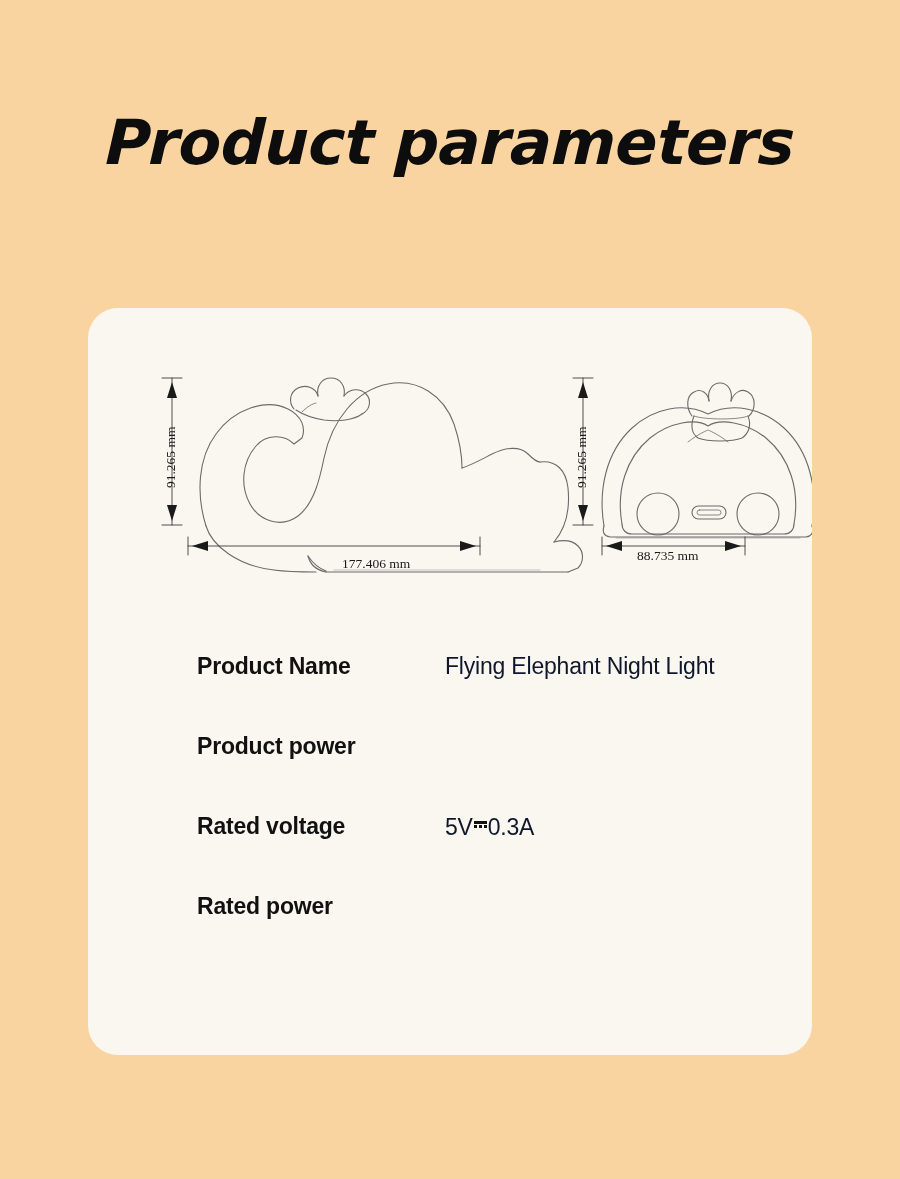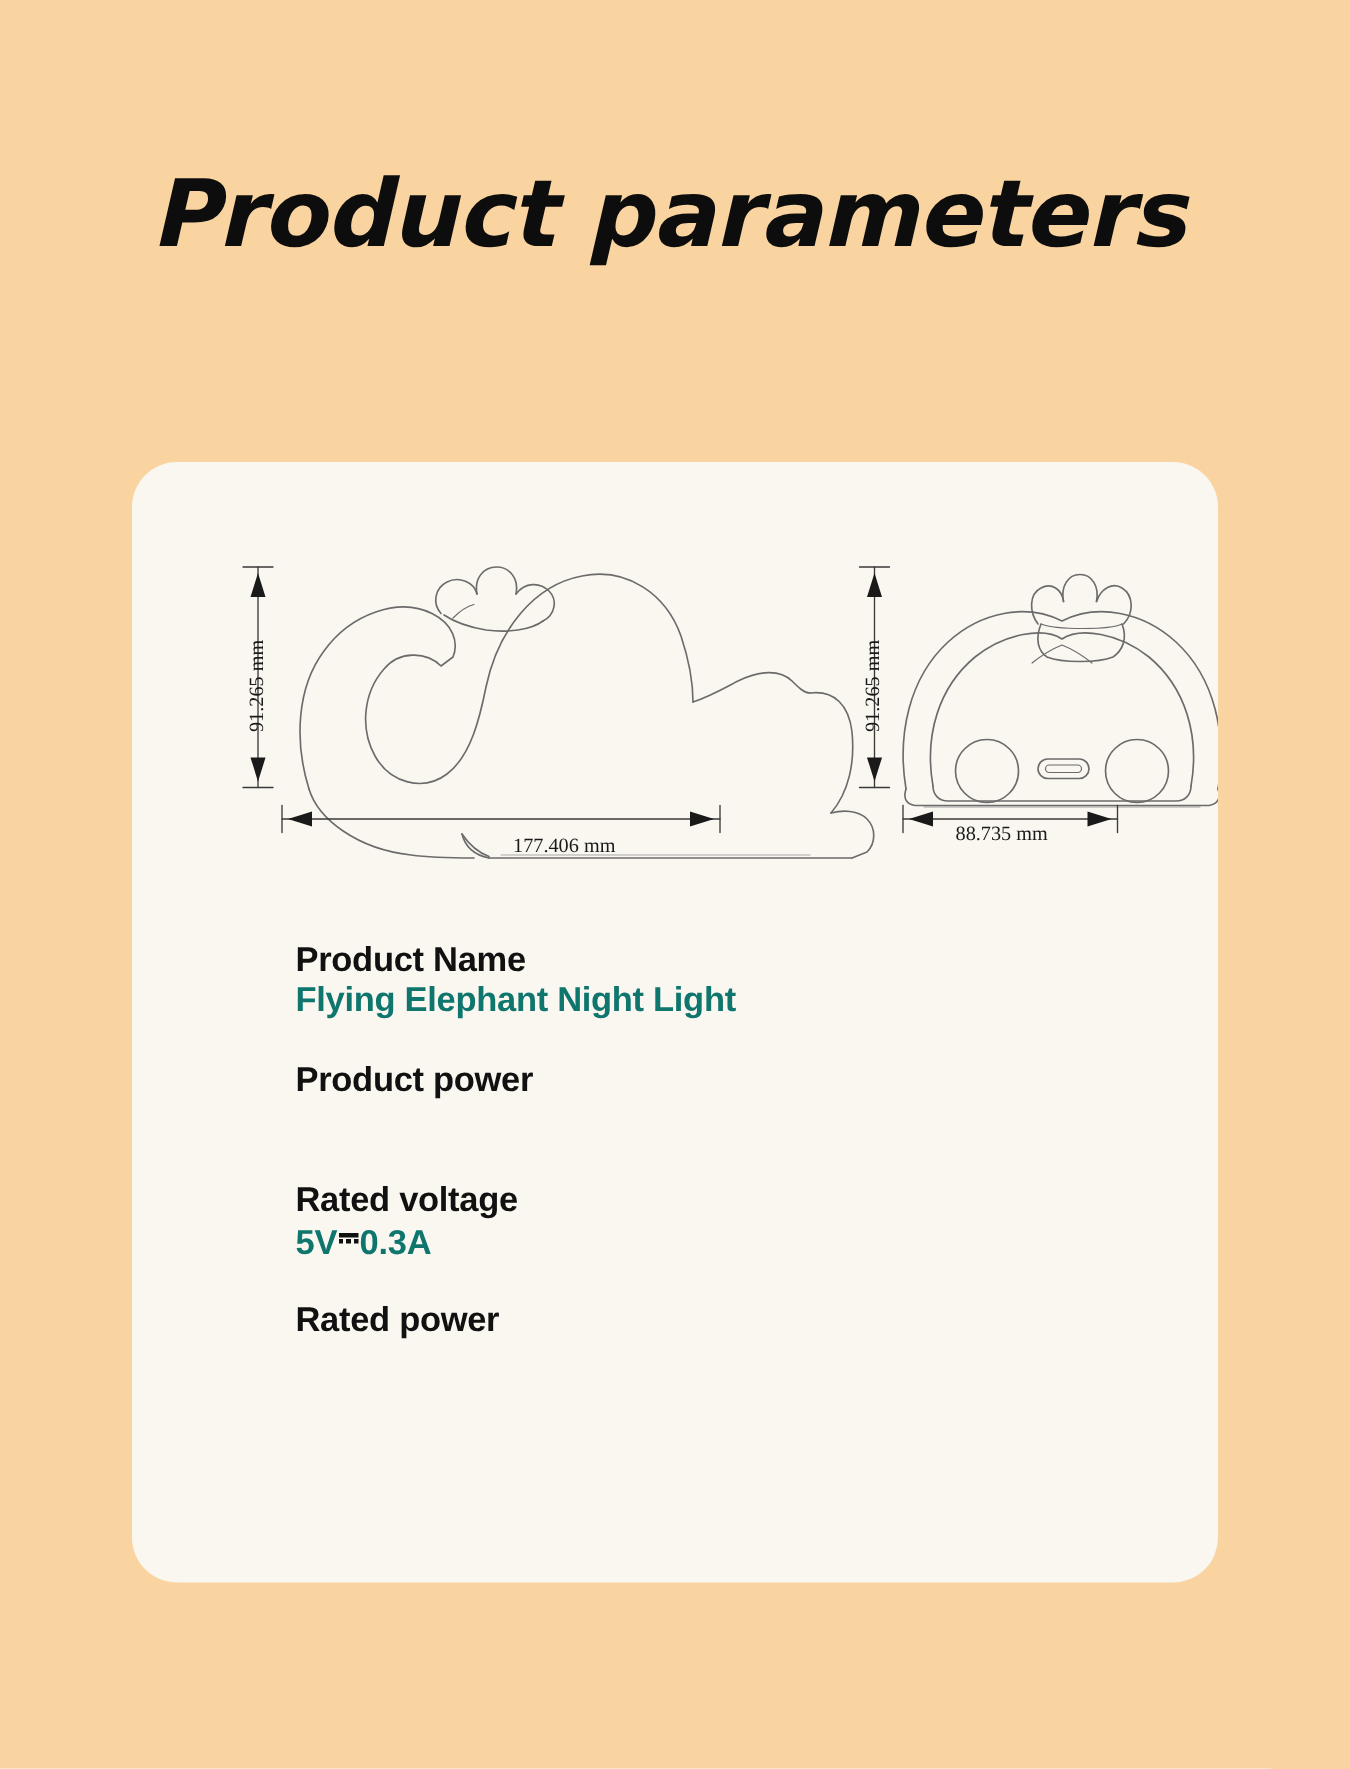--- a/index.html
+++ b/index.html
@@ -71,38 +71,38 @@
 
   
   .spec-table {
     position: absolute;
     left: 109px;
     top: 318px;
     width: 600px;
   }
   .spec-row {
     display: flex;
-    align-items: flex-start;
+    align-items: center;
     height: 80px;
-    flex-direction: column;
   }
   .spec-label {
     width: 230px;
     flex: none;
     font-size: 23px;
     font-weight: bold;
     color: #111111;
     letter-spacing: -0.2px;
   }
   .spec-value {
     flex: 1;
     font-size: 23px;
-    font-weight: bold;
-    color: #0f766e;
+    font-weight: normal;
+    color: #0f172a;
     letter-spacing: -0.2px;
+    margin-left: 18px;
   }
   .dc-symbol {
     display: inline-block;
     position: relative;
     width: 15px;
     height: 1em;
     vertical-align: baseline;
   }
   .dc-symbol::before {
     content: "";

